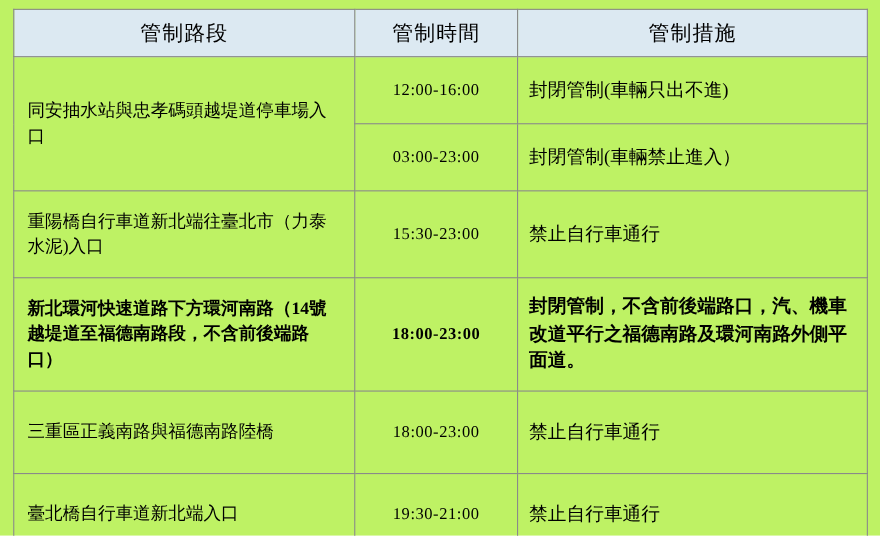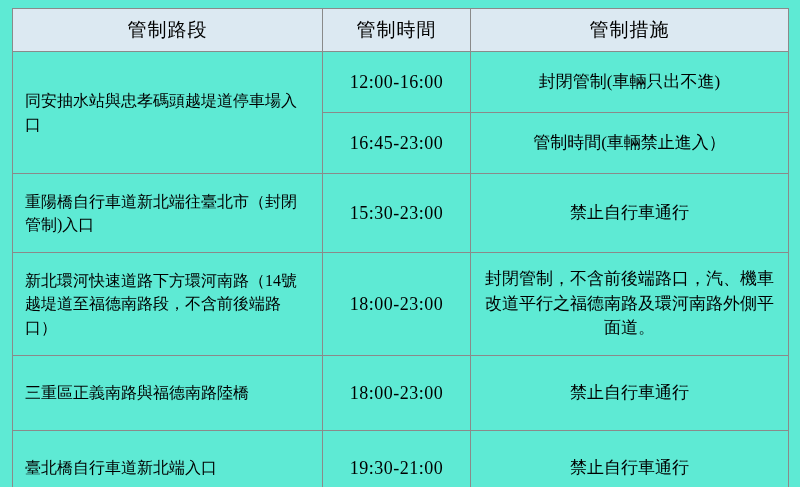--- a/index.html
+++ b/index.html
@@ -11,21 +11,21 @@
     width: 800px;
     height: 487px;
     font-family: "Liberation Serif", "DejaVu Serif", serif;
     color: #000000;
     overflow: hidden;
   }
   #page {
     position: relative;
     width: 800px;
     height: 487px;
-    background: #5eead4;
+    background: #bef264;
     box-sizing: border-box;
   }
   table.control-table {
     position: absolute;
     left: 12px;
     top: 8px;
     width: 776px;
     border-collapse: collapse;
     table-layout: fixed;
   }
@@ -49,35 +49,35 @@
   col.c-meas   { width: 318px; }
 
   td.road {
     padding: 8px 10px 8px 12px;
     font-size: 16px;
     line-height: 1.45;
     text-align: left;
   }
   td.time {
     padding: 8px 6px;
-    font-size: 18px;
+    font-size: 15px;
     text-align: center;
     font-family: "Liberation Serif", "DejaVu Serif", serif;
     letter-spacing: 0.5px;
   }
   td.measure {
     padding: 8px 10px 8px 10px;
     font-size: 17px;
     line-height: 1.45;
-    text-align: center;
+    text-align: left;
   }
   tr.r1 td { height: 44px; }
   tr.r2 td { height: 44px; }
   tr.r3 td { height: 62px; }
-  tr.r4 td { height: 86px; }
+  tr.r4 td { height: 86px; font-weight: bold; }
   tr.r5 td { height: 58px; }
   tr.r6 td { height: 58px; }
 </style>
 </head>
 <body>
 
 <div id="page">
   <table class="control-table">
     <colgroup>
       <col class="c-road">
@@ -91,25 +91,25 @@
         <th>管制措施</th>
       </tr>
     </thead>
     <tbody>
       <tr class="r1">
         <td class="road" rowspan="2">同安抽水站與忠孝碼頭越堤道停車場入口</td>
         <td class="time">12:00-16:00</td>
         <td class="measure">封閉管制(車輛只出不進)</td>
       </tr>
       <tr class="r2">
-        <td class="time">16:45-23:00</td>
-        <td class="measure">管制時間(車輛禁止進入）</td>
+        <td class="time">03:00-23:00</td>
+        <td class="measure">封閉管制(車輛禁止進入）</td>
       </tr>
       <tr class="r3">
-        <td class="road">重陽橋自行車道新北端往臺北市（封閉管制)入口</td>
+        <td class="road">重陽橋自行車道新北端往臺北市（力泰水泥)入口</td>
         <td class="time">15:30-23:00</td>
         <td class="measure">禁止自行車通行</td>
       </tr>
       <tr class="r4">
         <td class="road">新北環河快速道路下方環河南路（14號越堤道至福德南路段，不含前後端路口）</td>
         <td class="time">18:00-23:00</td>
         <td class="measure">封閉管制，不含前後端路口，汽、機車改道平行之福德南路及環河南路外側平面道。</td>
       </tr>
       <tr class="r5">
         <td class="road">三重區正義南路與福德南路陸橋</td>

